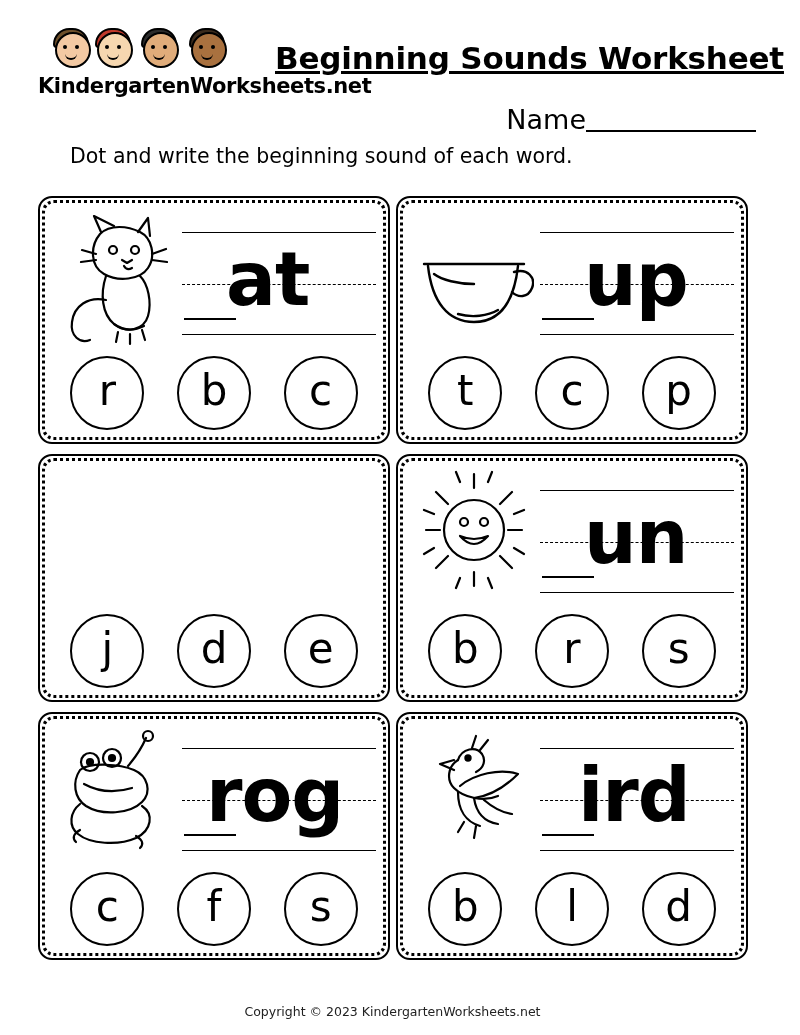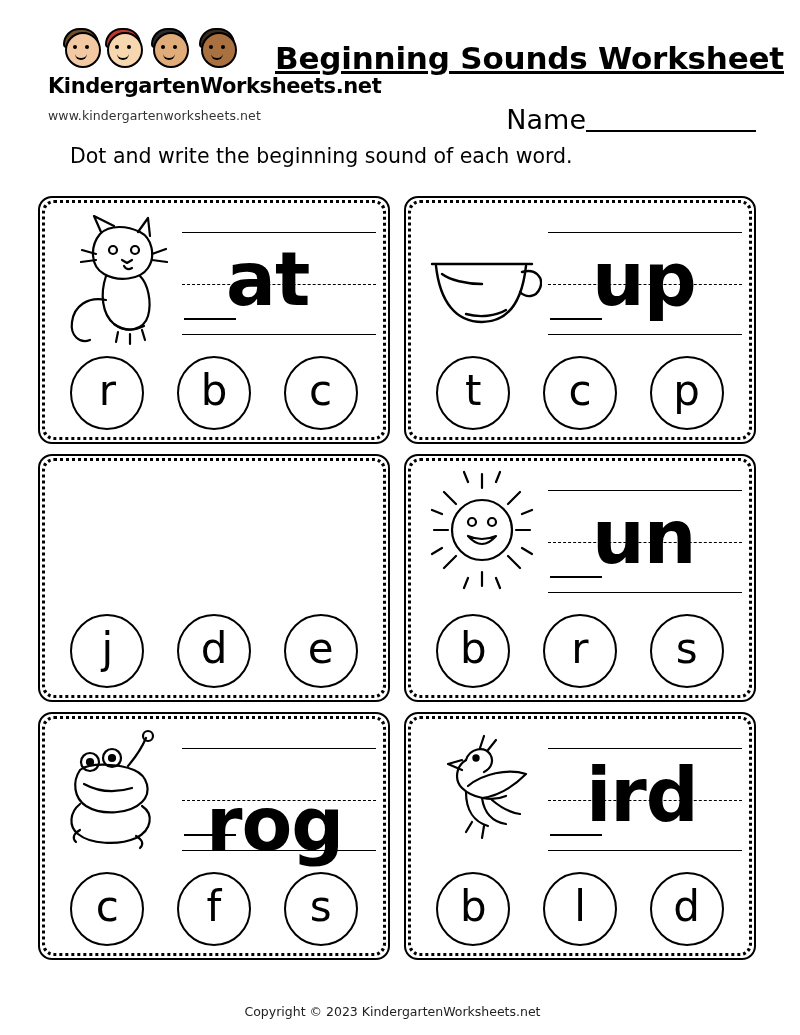--- a/index.html
+++ b/index.html
@@ -19,23 +19,24 @@
   
   .header {
     position: absolute;
     top: 18px;
     left: 30px;
     width: 740px;
     height: 130px;
   }
   .logo-block {
     position: absolute;
-    left: 18px;
+    left: 8px;
     top: 6px;
     width: 250px;
+    text-align: center;
   }
   .kids-row {
     position: relative;
     height: 48px;
     width: 215px;
     margin-left: 10px;
   }
   .kid {
     position: absolute;
     bottom: 0;
@@ -148,21 +149,21 @@
   }
 
   
   .grid {
     position: absolute;
     left: 38px;
     top: 196px;
     width: 724px;
     display: flex;
     flex-wrap: wrap;
-    gap: 10px 14px;
+    gap: 10px 6px;
   }
   .card {
     position: relative;
     width: 352px;
     height: 248px;
     box-sizing: border-box;
   }
   .card-border {
     position: absolute;
     inset: 0;
@@ -297,21 +298,20 @@
       </div>
       <div class="kid k4">
         <div class="hair"></div>
           <div class="head"></div>
         <div class="eye l"></div>
           <div class="eye r"></div>
           <div class="mouth"></div>
       </div>
     </div>
     <div class="logo-word"><span class="kw">Kindergarten</span><span class="kw">Worksheets</span><span class="net">.net</span></div>
-    <div class="logo-url">www.kindergartenworksheets.net</div>
   </div>
 
   <div class="title">Beginning Sounds Worksheet</div>
 
   <div class="name-row">
     <span>Name</span><span class="name-line"></span>
   </div>
 </div>
 
 <div class="instruction">Dot and write the beginning sound of each word.</div>
@@ -468,21 +468,21 @@
             <path d="M72 40 q12 -14 18 -28"></path>
             <circle cx="92" cy="10" r="5"></circle>
           </g>
         </svg>
       </div>
       <div class="writelines">
         <div class="wl top"></div>
         <div class="wl mid"></div>
         <div class="wl bot"></div>
         <div class="blank-underline"></div>
-        <div class="word" style="left:24px;margin-top:29px;">rog</div>
+        <div class="word" style="left:24px;">rog</div>
       </div>
     </div>
     <div class="choices">
       <div class="choice">
           <span>c</span>
         </div>
       <div class="choice">
           <span>f</span>
         </div>
       <div class="choice">

